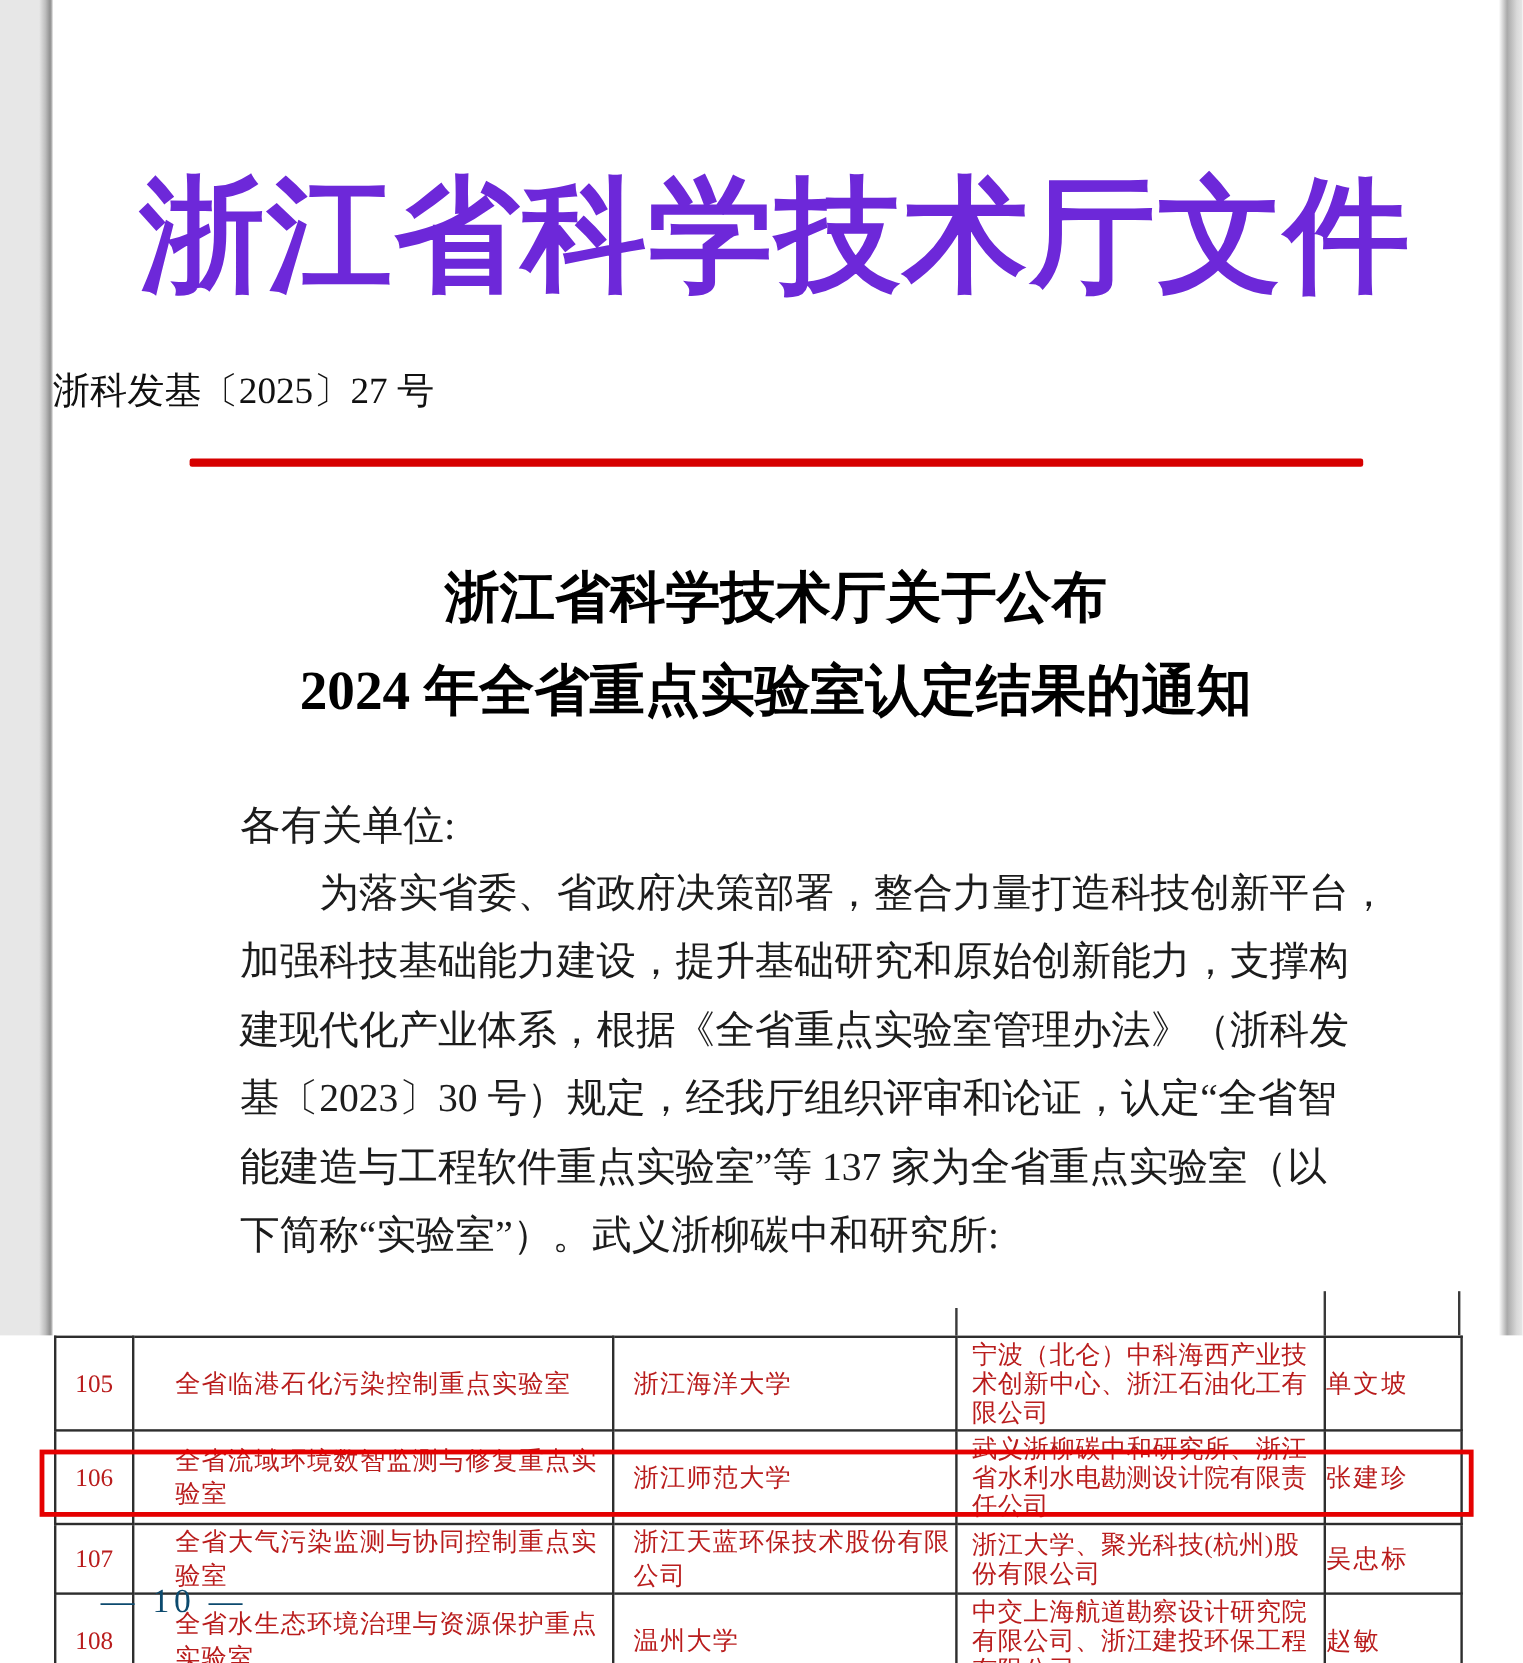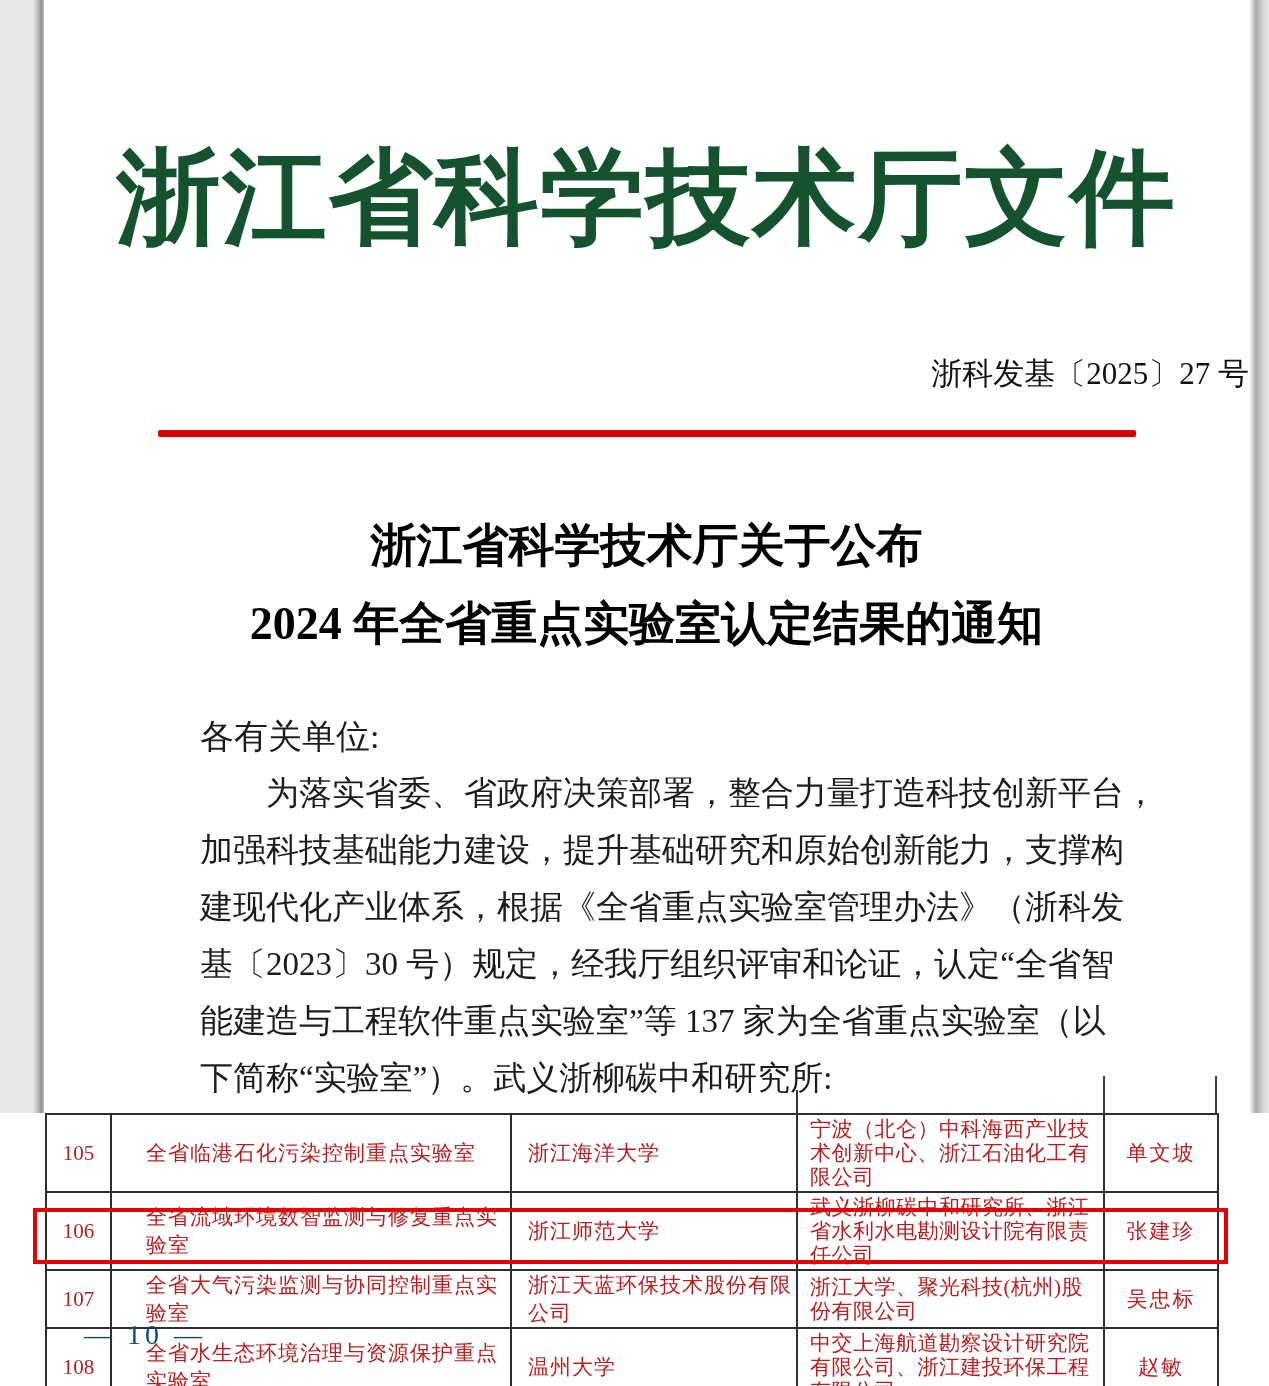--- a/index.html
+++ b/index.html
@@ -9,41 +9,41 @@
 
   
   .top-section { position:absolute; left:0; top:0; width:1269px; height:1113px; display:flex; }
   .edge-left  { width:44px; height:100%;
                 background:linear-gradient(to right,#e7e7e7 0%,#e7e7e7 74%,#bdbdbd 86%,#8f8f8f 95%,#cfcfcf 100%); }
   .page       { flex:1; background:#ffffff; height:100%; overflow:hidden; }
   .edge-right { width:20px; height:100%;
                 background:linear-gradient(to right,#ffffff 0%,#a9a9a9 35%,#d9d9d9 75%,#e7e7e7 100%); }
 
   .doc-title { margin-top:138px; text-align:center; font-size:104px; line-height:1.15;
-               font-weight:bold; color:#14532d; letter-spacing:2px; }
-  .doc-number { margin-top:96px; text-align:right; font-size:31px; line-height:40px; color:#111; }
+               font-weight:bold; color:#6d28d9; letter-spacing:2px; }
+  .doc-number { margin-top:48px; text-align:left; font-size:31px; line-height:40px; color:#111; }
   .red-rule { margin:36px auto 0 auto; width:978px; height:7px; background:#d60000; border-radius:2px; }
   .notice-heading { text-align:center; font-weight:bold; color:#000; font-size:46px; line-height:58px; }
   .nh1 { margin-top:80px; }
   .nh2 { margin-top:20px; }
   .salutation { margin:62px 0 0 156px; font-size:34px; line-height:44px; }
   .body-par { margin:6px 0 0 156px; width:922px; font-size:33px; line-height:57px; text-align:justify; }
   .body-line { white-space:nowrap; }
   .body-line.first { text-indent:2em; }
 
   
   .bottom-section { position:absolute; left:0; top:1113px; width:1269px; height:273px; background:#ffffff; }
   table.lab-table { position:absolute; left:45px; top:0; width:1172px; border-collapse:collapse; table-layout:fixed; }
   .lab-table td { border:2px solid #2e2e2e; height:50px; vertical-align:middle;
                   font-size:21px; color:#b91c1c; }
   .td-no   { text-align:center; font-size:22px; }
   .td-lab  { padding-left:34px; letter-spacing:1px; }
   .td-host { padding-left:16px; letter-spacing:1px; }
   .td-part { padding:2px 6px 2px 12px; font-size:20px; line-height:24px; letter-spacing:0.5px; }
-  .td-dir  { text-align:center; letter-spacing:2px; }
+  .td-dir  { text-align:left; letter-spacing:2px; }
 
   .highlight-box { position:absolute; left:33px; top:95px; width:1195px; height:56px;
                    border:4px solid #e50000; pointer-events:none; }
   .page-number { position:absolute; left:84px; top:206px; font-size:28px; letter-spacing:4px; color:#0c4a6e; }
 
   
   .stub { position:absolute; width:2px; background:#3a3a3a; }
   .stub1 { left:796px; top:1090px; height:23px; }
   .stub2 { left:1103px; top:1076px; height:37px; }
   .stub3 { left:1215px; top:1076px; height:37px; }

